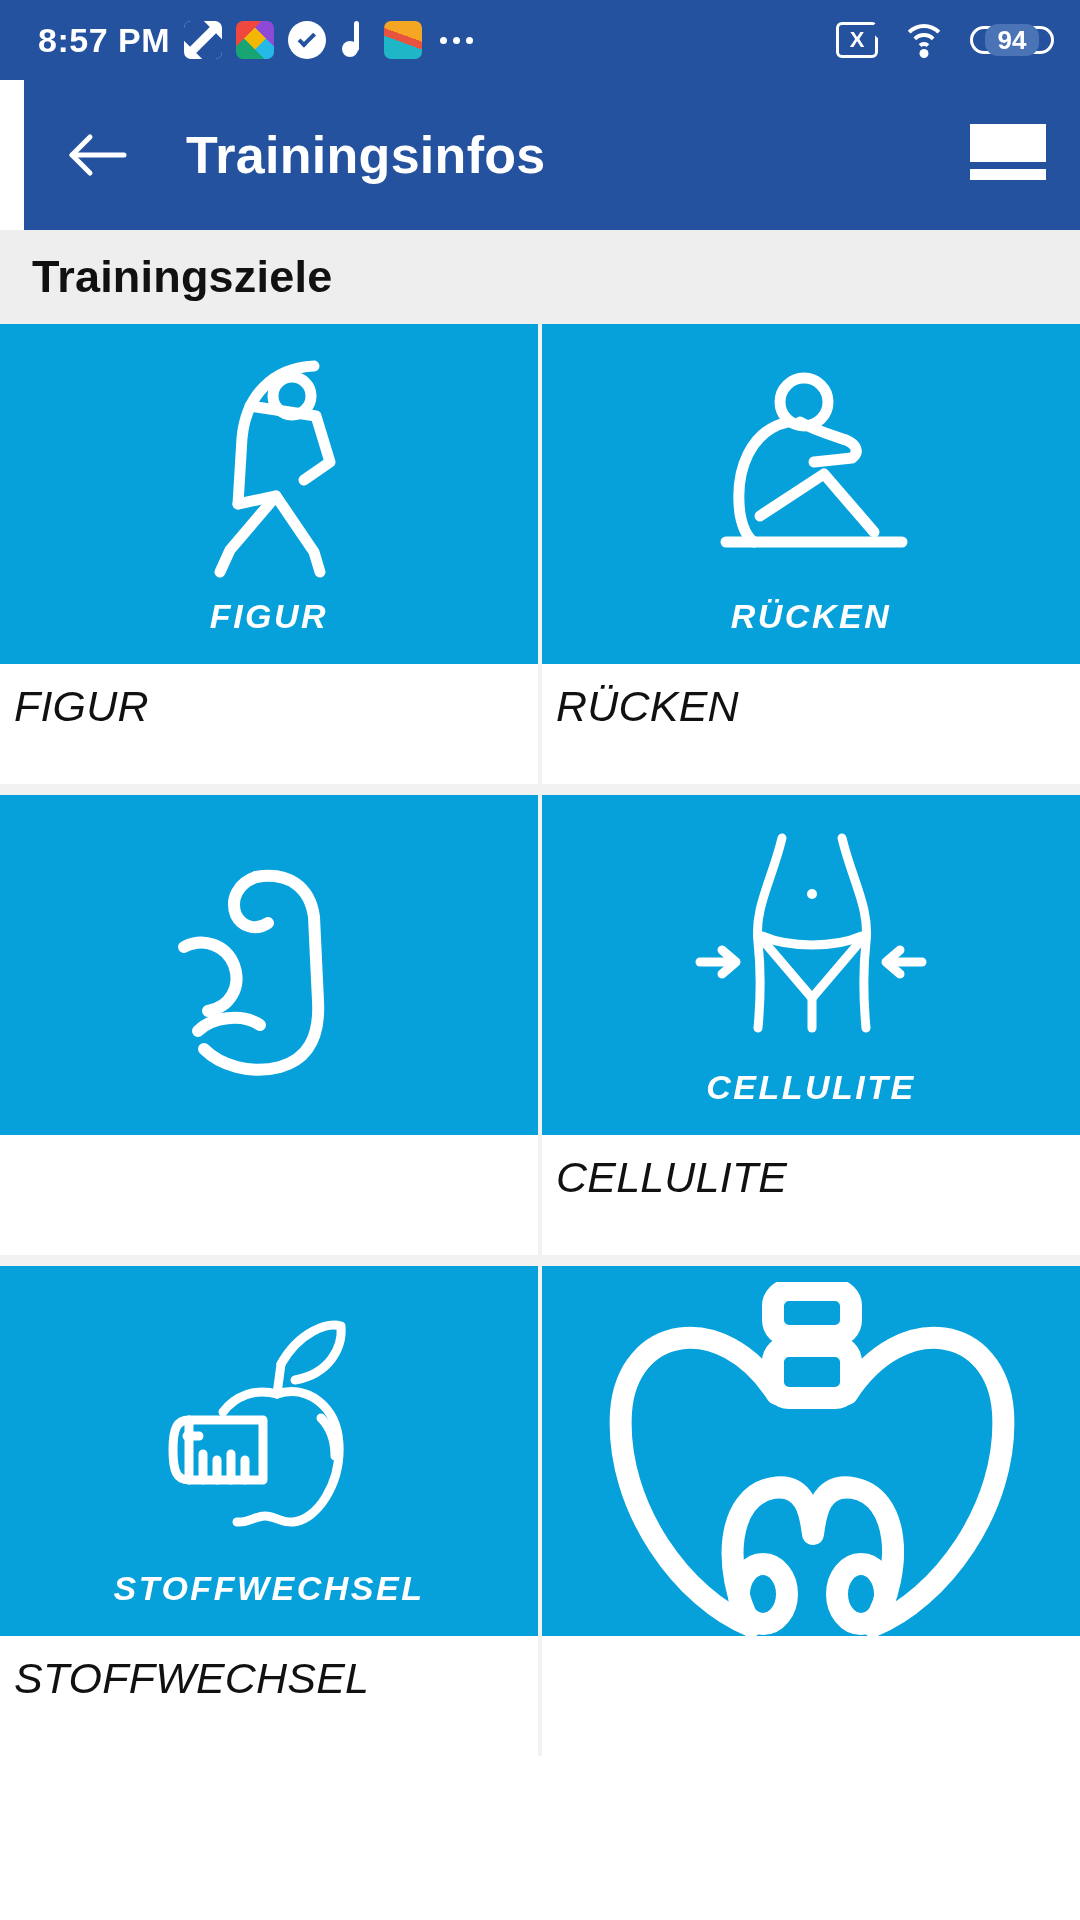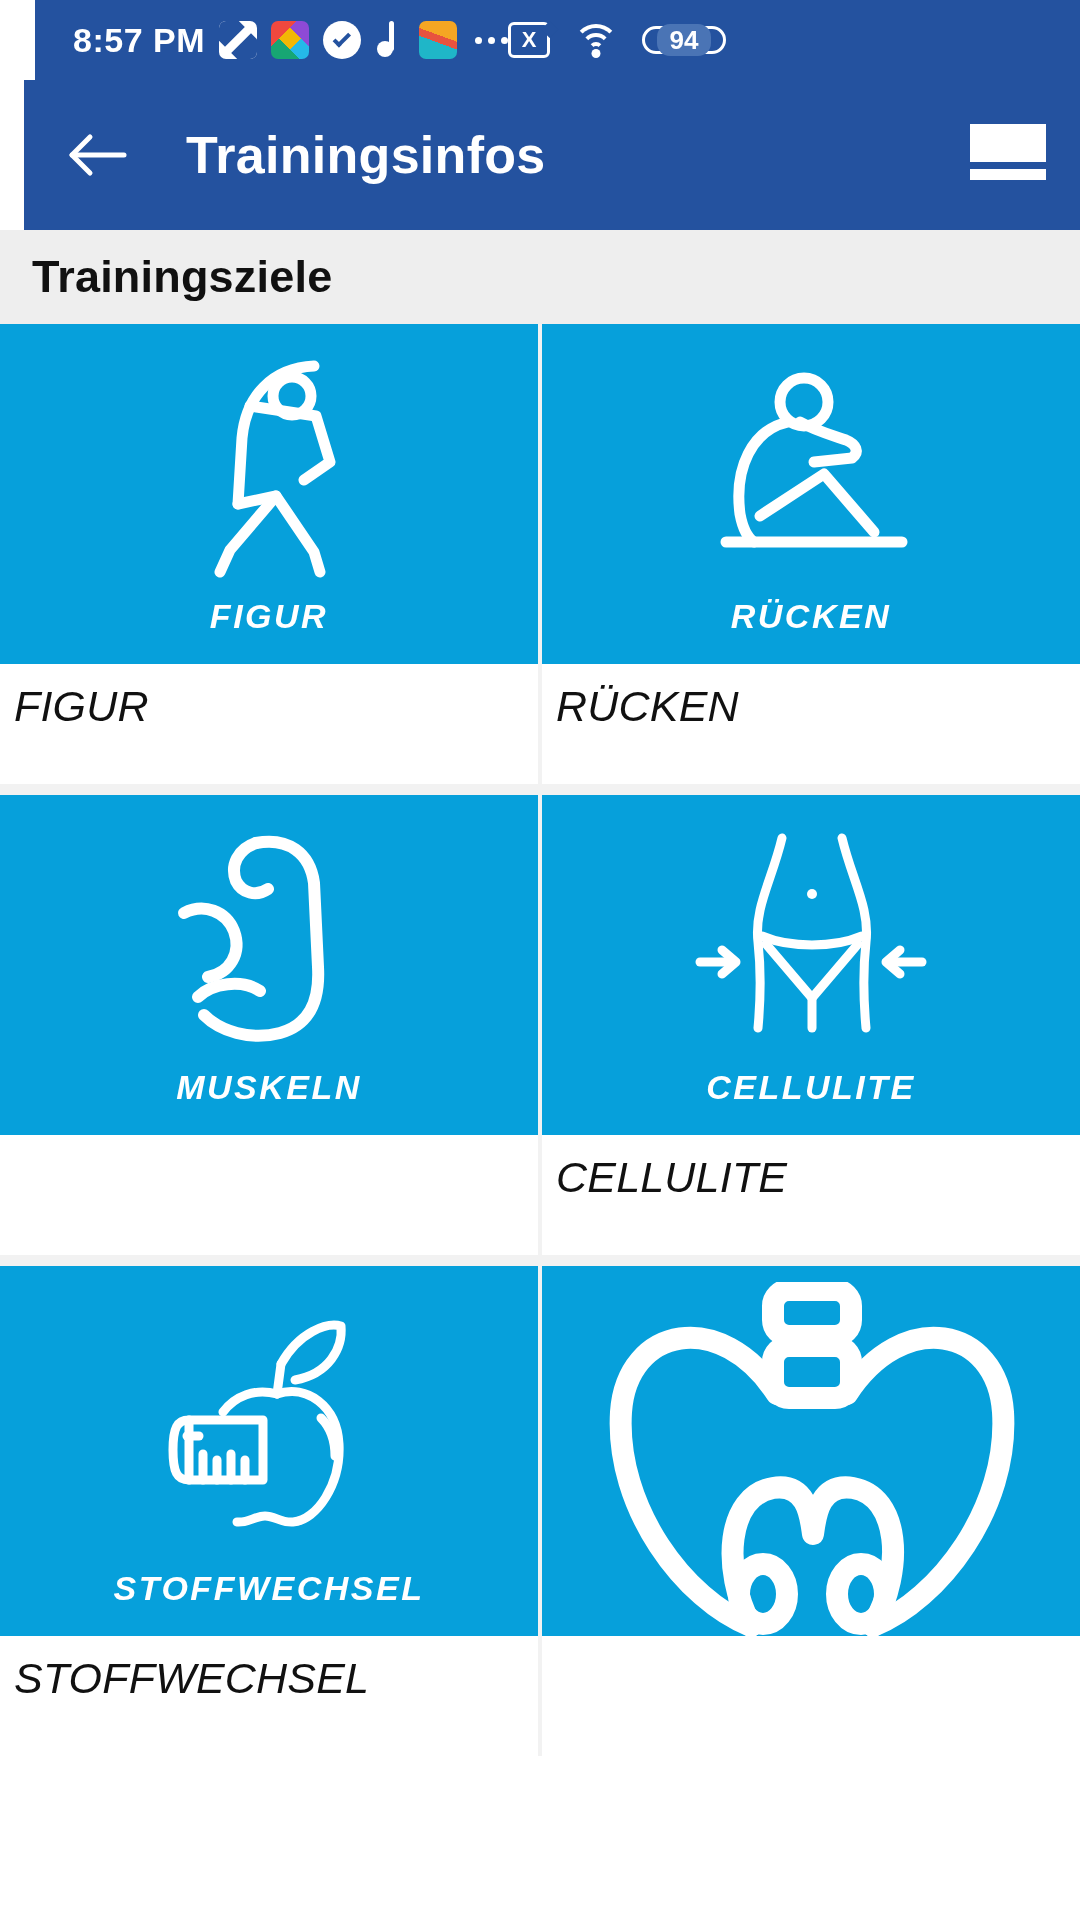--- a/index.html
+++ b/index.html
@@ -9,24 +9,23 @@
     font-family:"Liberation Sans", sans-serif;
     overflow:hidden;
   }
 
   
   .statusbar {
     height:80px;
     background:#24529f;
     display:flex;
     align-items:center;
-    justify-content:flex-start;
+    justify-content:space-between;
     padding:0 26px 0 38px;
     color:#ffffff;
-    margin-left:35px;
   }
   .status-left { display:flex; align-items:center; gap:14px; }
   .clock {
     font-size:34px;
     font-weight:bold;
     letter-spacing:0.5px;
     color:#ffffff;
     line-height:1;
     white-space:nowrap;
   }
@@ -362,21 +361,20 @@
       <div class="tile-art">
         <svg width="210" height="225" viewBox="0 0 210 225" aria-hidden="true">
           <g fill="none" stroke="#ffffff" stroke-width="12" stroke-linecap="round" stroke-linejoin="round">
             <path d="M92 16 C124 10 146 26 150 56 L154 140 C156 176 144 198 116 206 C86 214 56 204 40 188"></path>
             <path d="M92 16 C74 22 66 38 72 54 C78 66 92 70 104 62"></path>
             <path d="M20 86 C40 76 62 84 70 104 C78 126 66 146 44 150"></path>
             <path d="M34 170 C48 156 78 152 96 164"></path>
           </g>
         </svg>
       </div>
-      <div class="tile-label">MUSKELN</div>
     </div>
   </div>
 
   <div class="card">
     <div class="card-tile">
       <div class="tile-art">
         <svg width="250" height="215" viewBox="0 0 250 215" aria-hidden="true">
           <g fill="none" stroke="#ffffff" stroke-width="9" stroke-linecap="round" stroke-linejoin="round">
             <path d="M96 6 C86 48 68 76 72 110 C76 146 74 174 72 196"></path>
             <path d="M156 6 C166 48 184 76 180 110 C176 146 178 174 180 196"></path>

